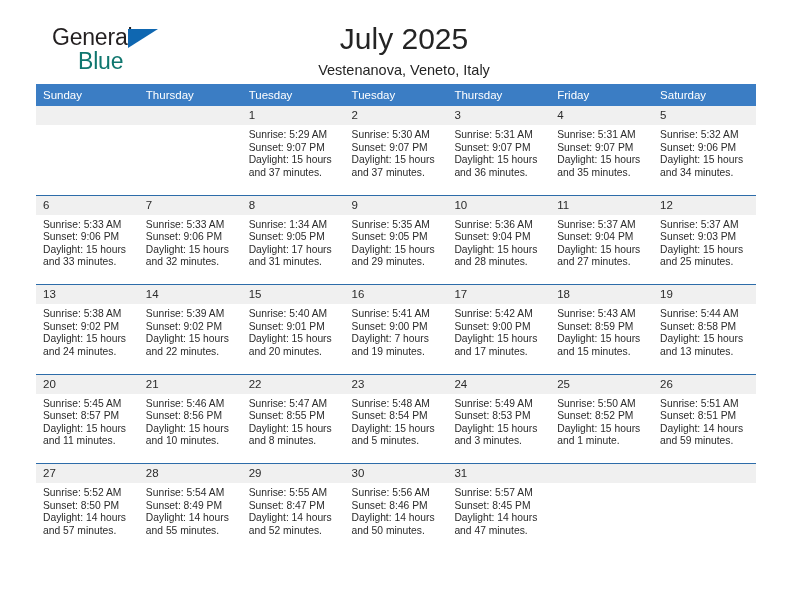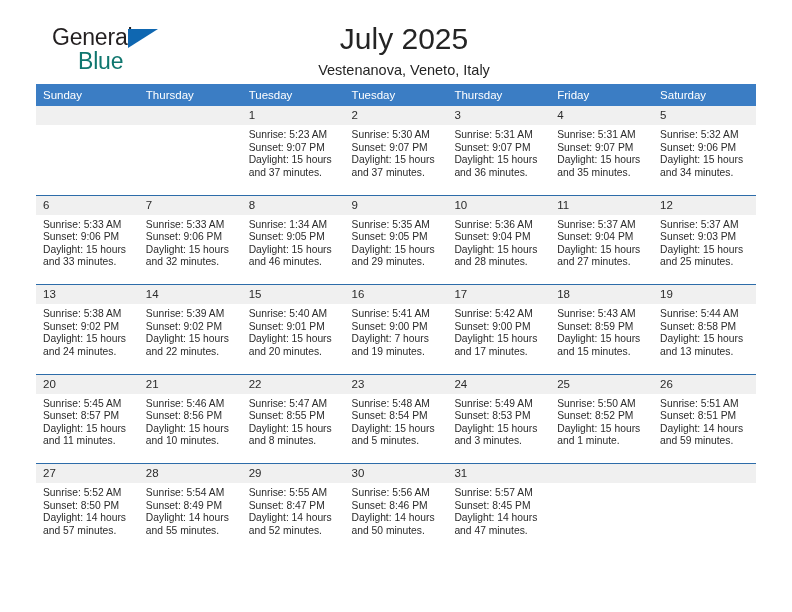--- a/index.html
+++ b/index.html
@@ -182,21 +182,21 @@
         <tr class="week-row">
           <td class="day-cell empty-cell">
             <span class="daynum blank"></span>
           </td>
           <td class="day-cell empty-cell">
             <span class="daynum blank"></span>
           </td>
           <td class="day-cell">
             <span class="daynum">1</span>
             <div class="cell-body">
-              <div>Sunrise: 5:23 AM</div>
+              <div>Sunrise: 5:29 AM</div>
               <div>Sunset: 9:07 PM</div>
               <div class="daylight-line">Daylight: 15 hours and 37 minutes.</div>
             </div>
           </td>
           <td class="day-cell">
             <span class="daynum">2</span>
             <div class="cell-body">
               <div>Sunrise: 5:30 AM</div>
               <div>Sunset: 9:07 PM</div>
               <div class="daylight-line">Daylight: 15 hours and 37 minutes.</div>
@@ -242,21 +242,21 @@
               <div>Sunrise: 5:33 AM</div>
               <div>Sunset: 9:06 PM</div>
               <div class="daylight-line">Daylight: 15 hours and 32 minutes.</div>
             </div>
           </td>
           <td class="day-cell">
             <span class="daynum">8</span>
             <div class="cell-body">
               <div>Sunrise: 1:34 AM</div>
               <div>Sunset: 9:05 PM</div>
-              <div class="daylight-line">Daylight: 15 hours and 46 minutes.</div>
+              <div class="daylight-line">Daylight: 17 hours and 31 minutes.</div>
             </div>
           </td>
           <td class="day-cell">
             <span class="daynum">9</span>
             <div class="cell-body">
               <div>Sunrise: 5:35 AM</div>
               <div>Sunset: 9:05 PM</div>
               <div class="daylight-line">Daylight: 15 hours and 29 minutes.</div>
             </div>
           </td>

